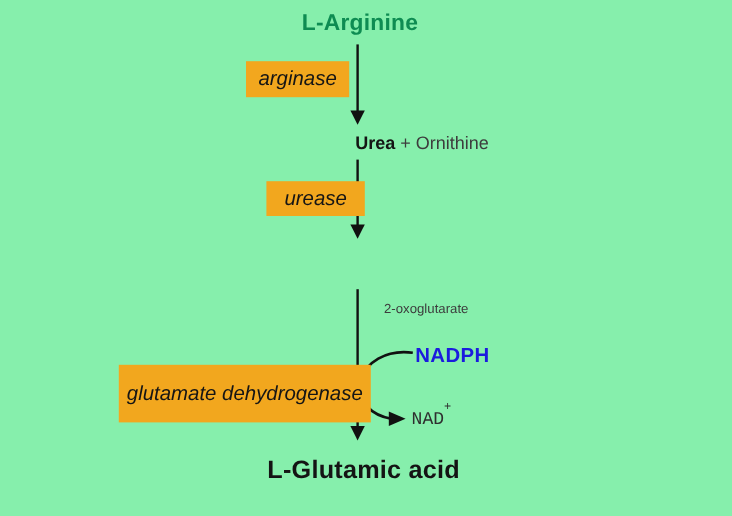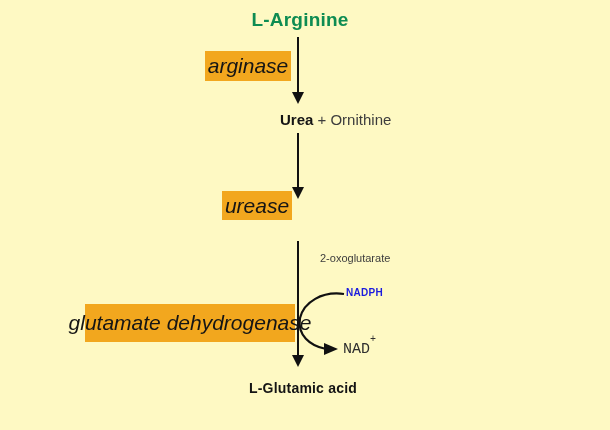--- a/index.html
+++ b/index.html
@@ -1,47 +1,47 @@
 <!DOCTYPE html>
 <html><head>
 <meta charset="utf-8">
 <style>
   html,body{margin:0;padding:0;background:#ffffff;}
   .canvas{
     position:relative;
     width:610px;height:430px;
-    background:#fef9c3;
+    background:#86efac;
     font-family:"Liberation Sans", sans-serif;
     overflow:hidden;
   }
   .abs{position:absolute;white-space:nowrap;}
   .title{
     left:300px;top:9px;transform:translateX(-50%);
     color:#0E8C52;font-weight:bold;font-size:19px;letter-spacing:.2px;
   }
   .enzyme-box{
     background:#F2A71E;
-    color:#151515;font-style:italic;font-size:21px;
+    color:#151515;font-style:italic;font-size:17px;
     display:flex;align-items:center;justify-content:center;
   }
   .box-arginase{left:205px;top:51px;width:86px;height:30px;}
-  .box-urease{left:222px;top:151px;width:70px;height:29px;margin-top:40px;}
-  .box-gdh{left:85px;top:304px;width:210px;height:38px;text-align:center;}
+  .box-urease{left:222px;top:151px;width:82px;height:29px;}
+  .box-gdh{left:99px;top:304px;width:210px;height:48px;text-align:center;}
   .compound{font-size:15px;color:#3D3D3D;}
   .bold-dark{font-weight:bold;color:#141414;}
-  .urea-line{left:280px;top:111px;}
+  .urea-line{left:296px;top:111px;}
   .nh3-line{left:284px;top:211px;}
   sub.small{font-size:10px;line-height:0;position:relative;bottom:-3px;}
   sup.small{font-size:10px;line-height:0;position:relative;top:-5px;}
   .oxoglutarate{left:320px;top:252px;font-size:11px;color:#3D3D3D;}
-  .nadph{left:346px;top:287px;font-size:10px;font-weight:bold;color:#1B1BDE;letter-spacing:.3px;}
+  .nadph{left:346px;top:287px;font-size:17px;font-weight:bold;color:#1B1BDE;letter-spacing:.3px;}
   .nad{left:343px;top:341px;font-size:15px;color:#2E2E2E;font-family:Liberation Mono, monospace;}
   .product{
     left:303px;top:380px;transform:translateX(-50%);
-    font-size:14px;font-weight:bold;color:#141414;letter-spacing:.2px;
+    font-size:21px;font-weight:bold;color:#141414;letter-spacing:.2px;
   }
   svg.arrows{position:absolute;left:0;top:0;pointer-events:none;}
   .stroke{stroke:#111111;stroke-width:2;fill:none;}
   .fill{fill:#111111;stroke:none;}
 </style>
 </head>
 <body>
 
 <div class="canvas">
 

